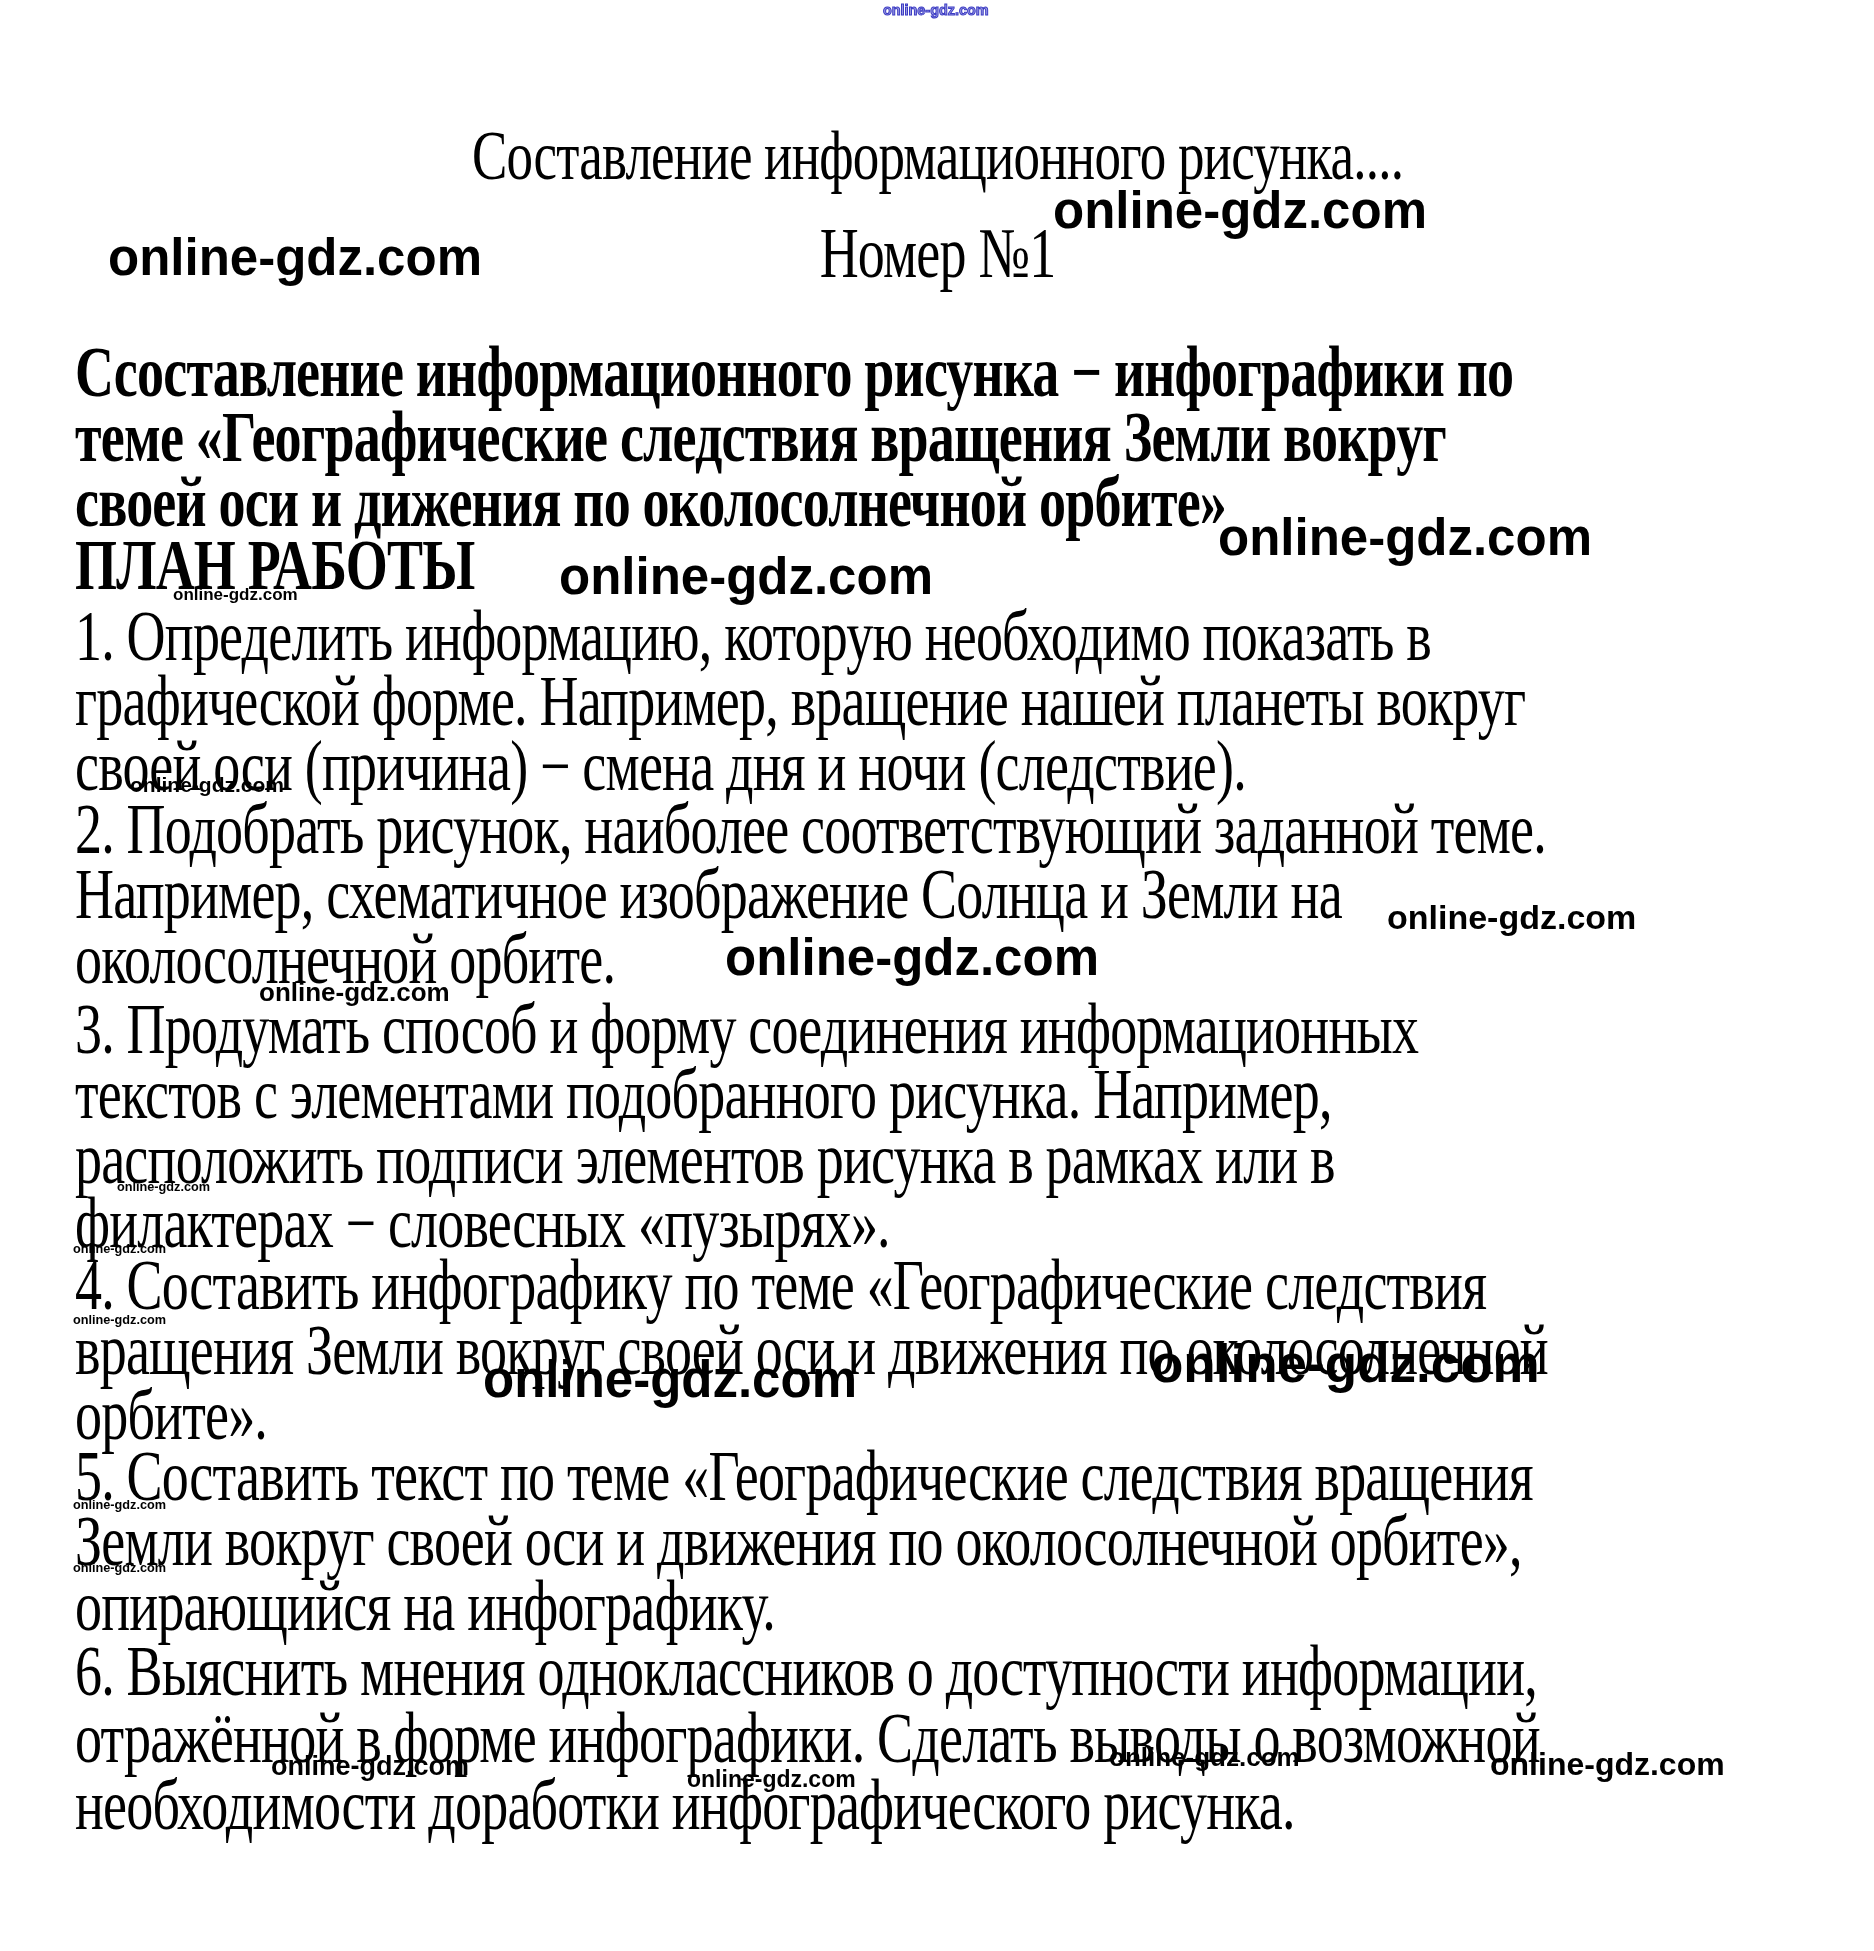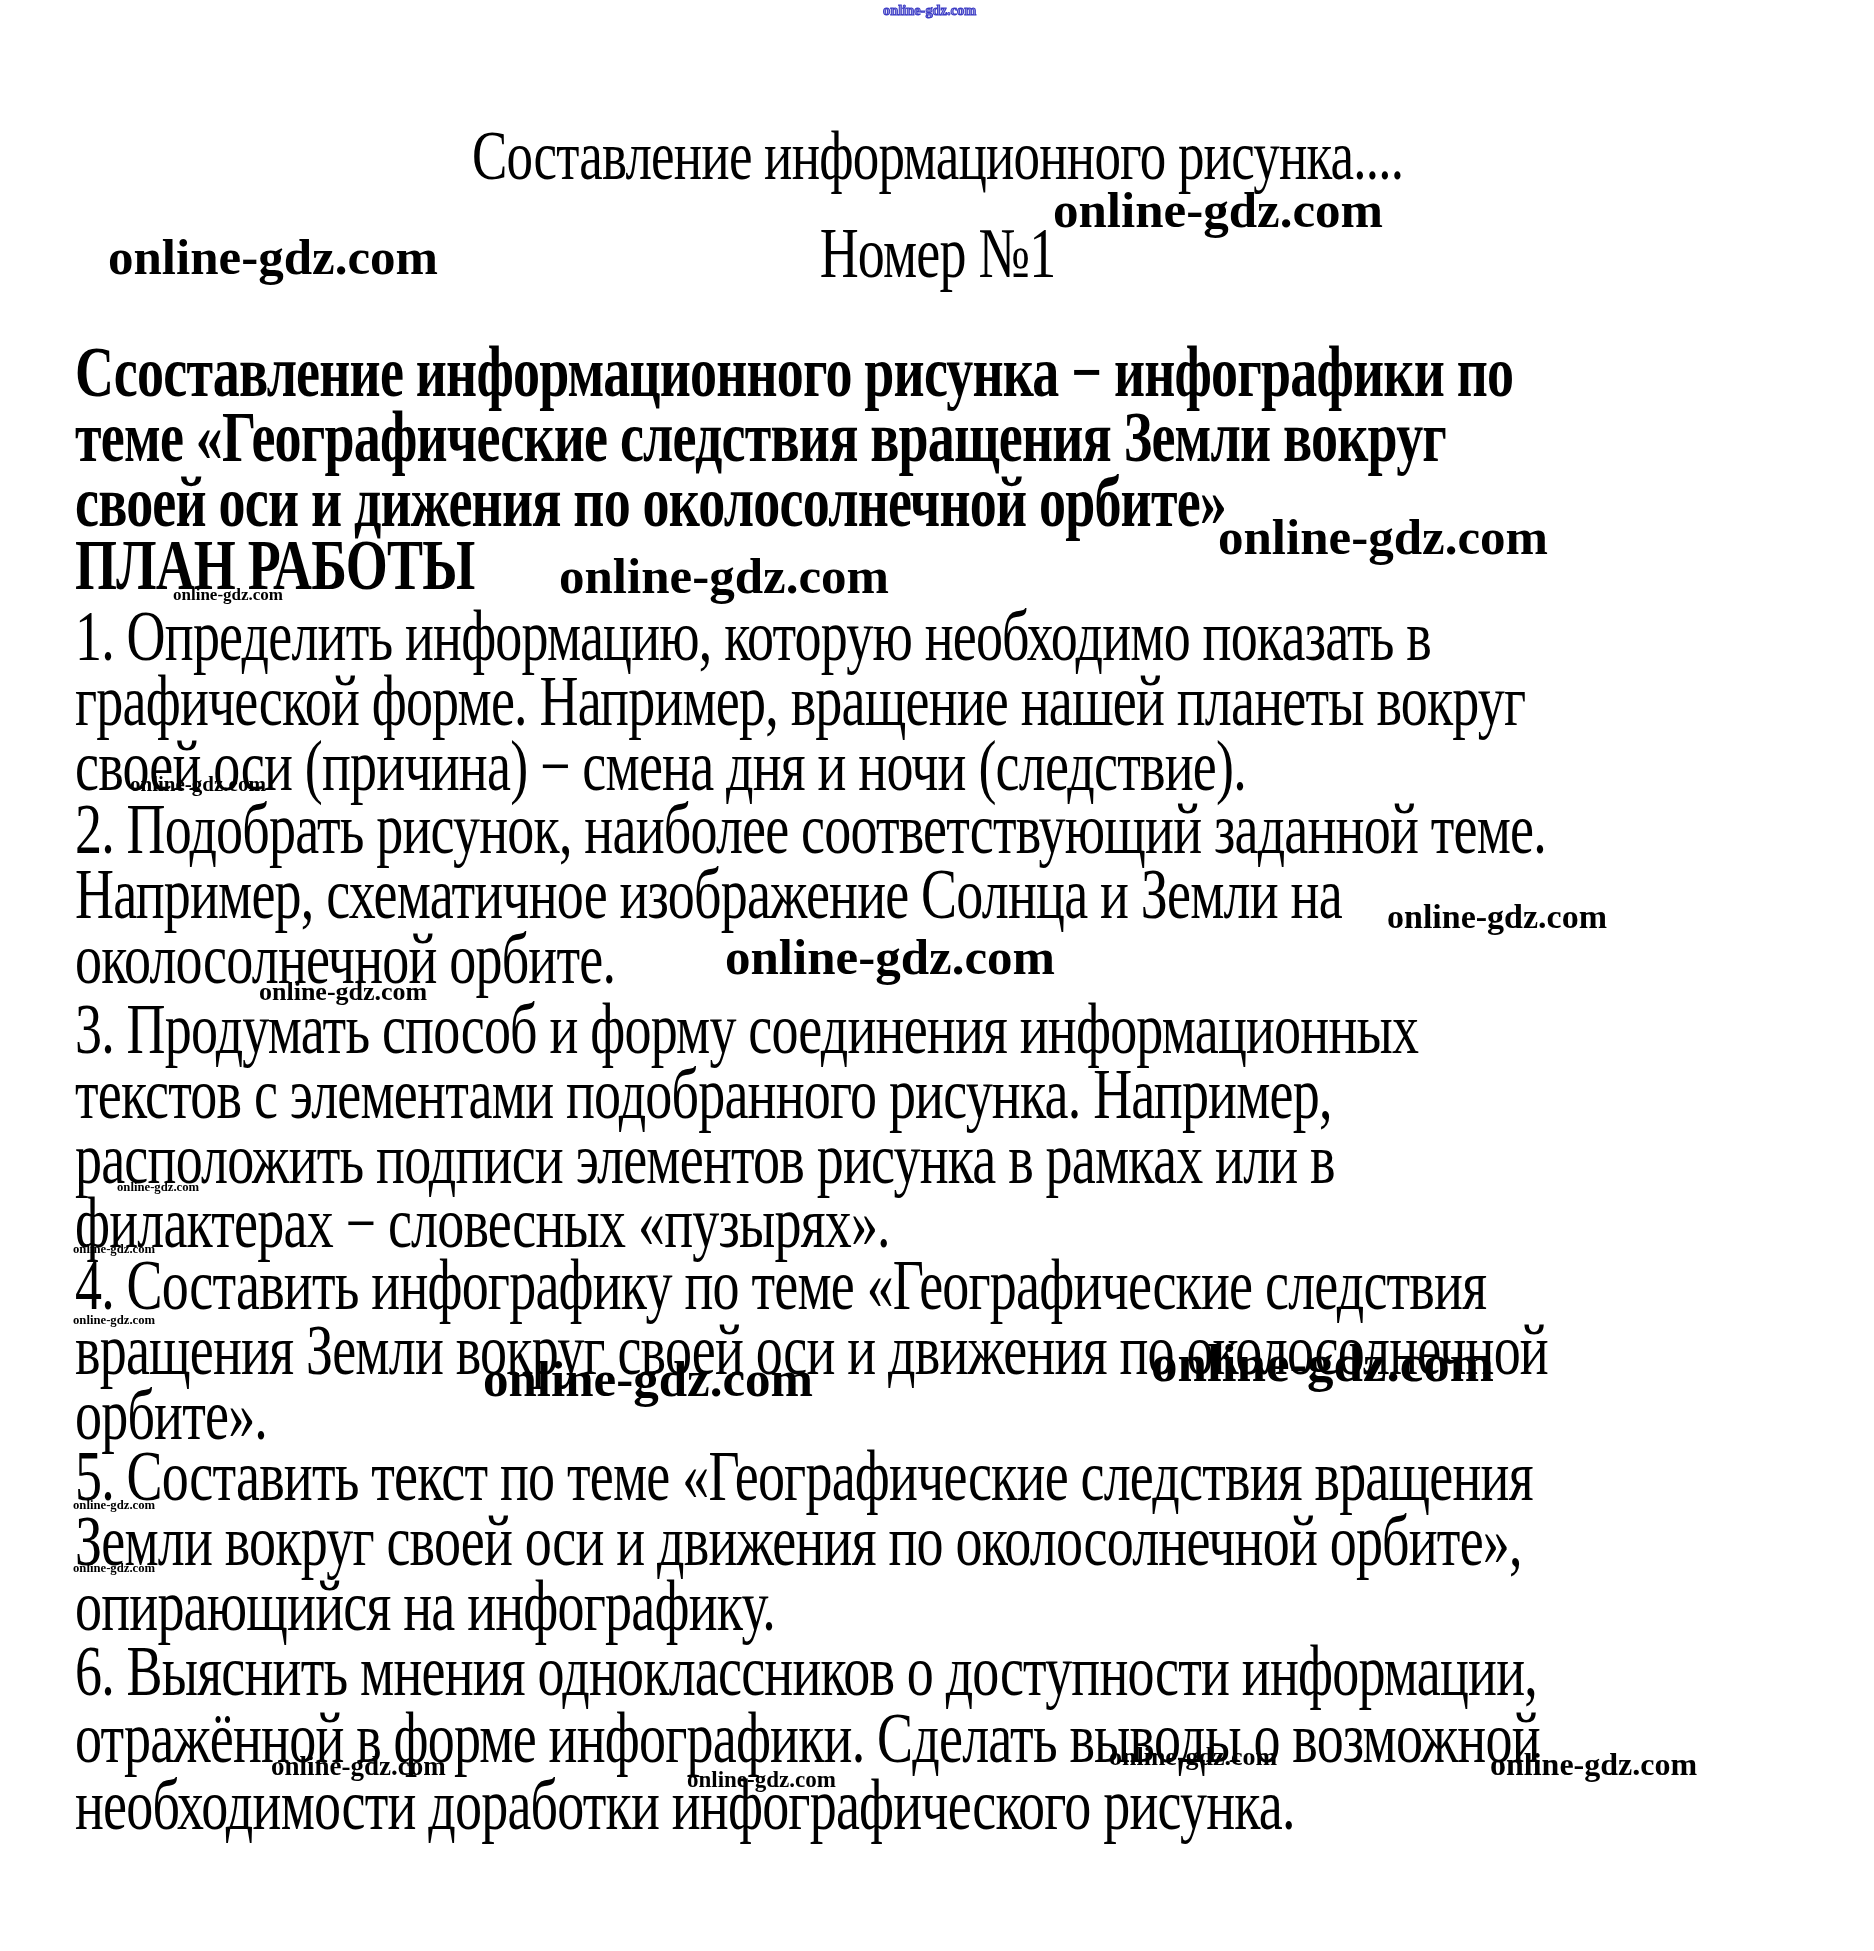--- a/index.html
+++ b/index.html
@@ -44,21 +44,21 @@
   .pos-item-1  { top: 605px;  left: 75px; }
   .pos-item-2  { top: 798px;  left: 75px; }
   .pos-item-3  { top: 998px; left: 75px; }
   .pos-item-4  { top: 1254px; left: 75px; }
   .pos-item-5  { top: 1445px; left: 75px; }
   .pos-item-6  { top: 1638px; left: 75px; }
   
   .wm-layer { position: absolute; inset: 0; }
   .wm {
     position: absolute;
-    font-family: Liberation Serif, serif;
+    font-family: Liberation Sans, sans-serif;
     color: #000000;
     white-space: nowrap;
     line-height: 1;
   }
   .wm-blue {
     color: #9a9ae0;
     -webkit-text-stroke: 1px #3b3bc4;
   }
 </style>
 </head>

